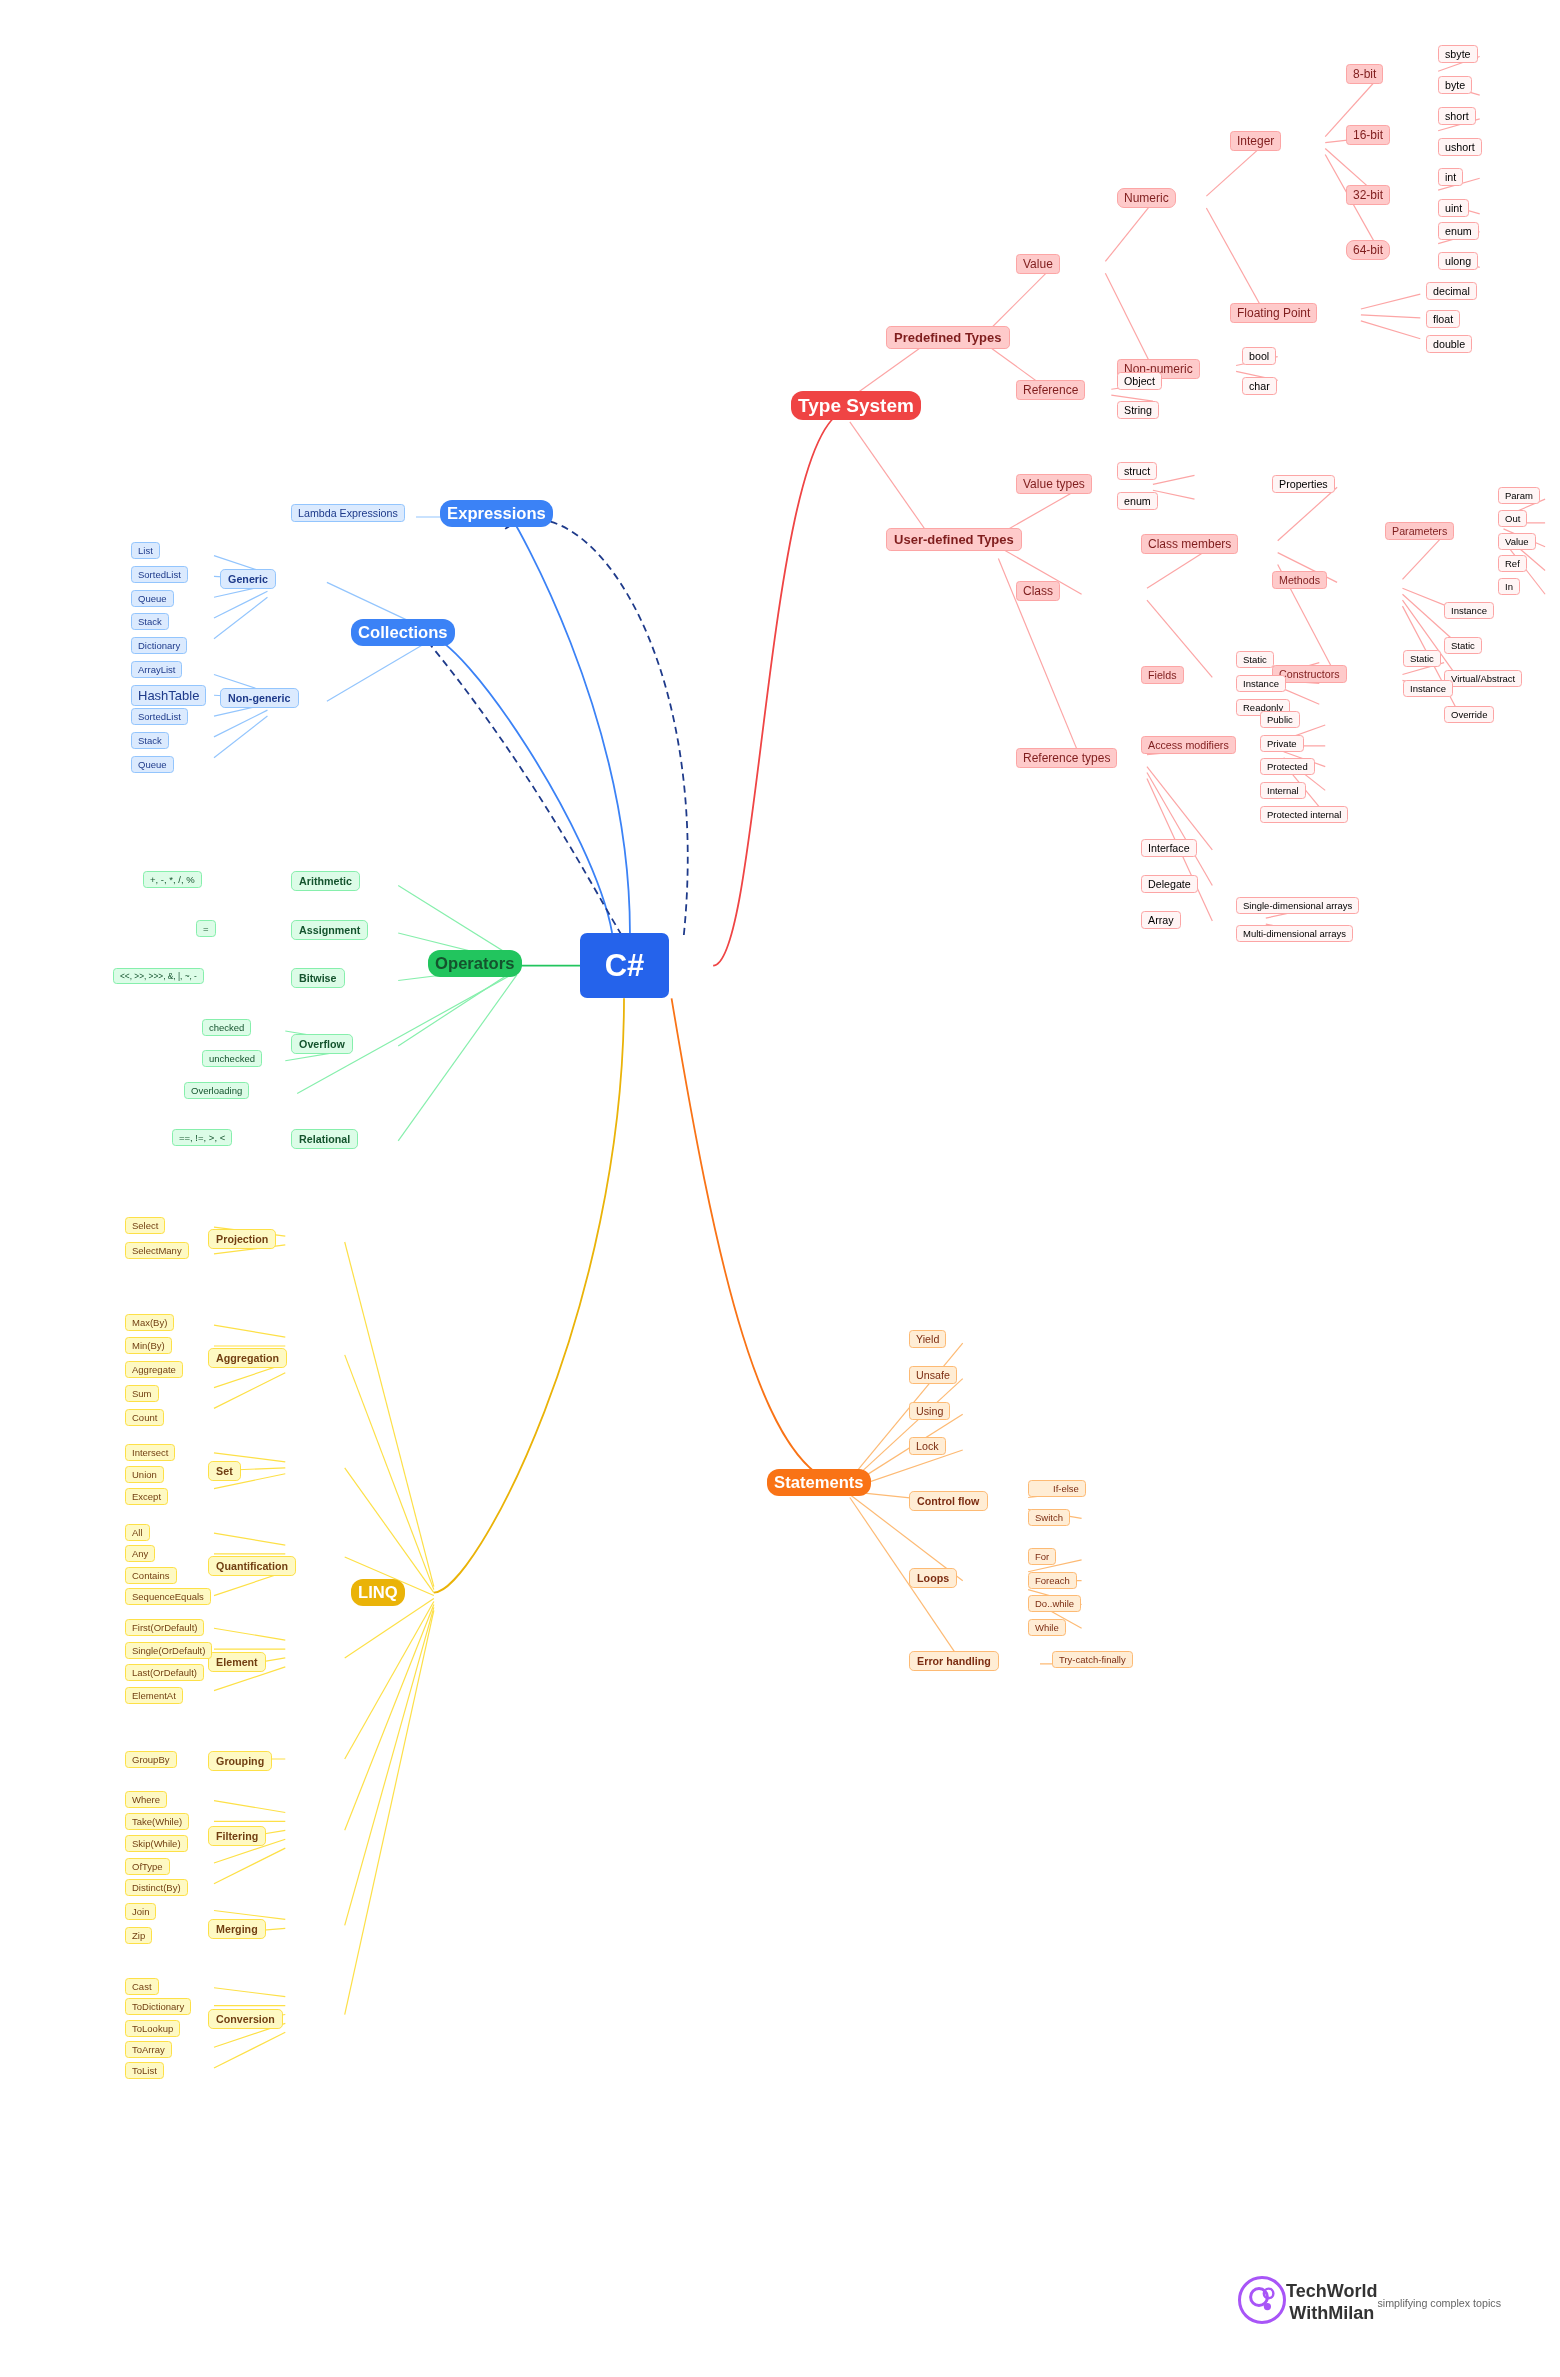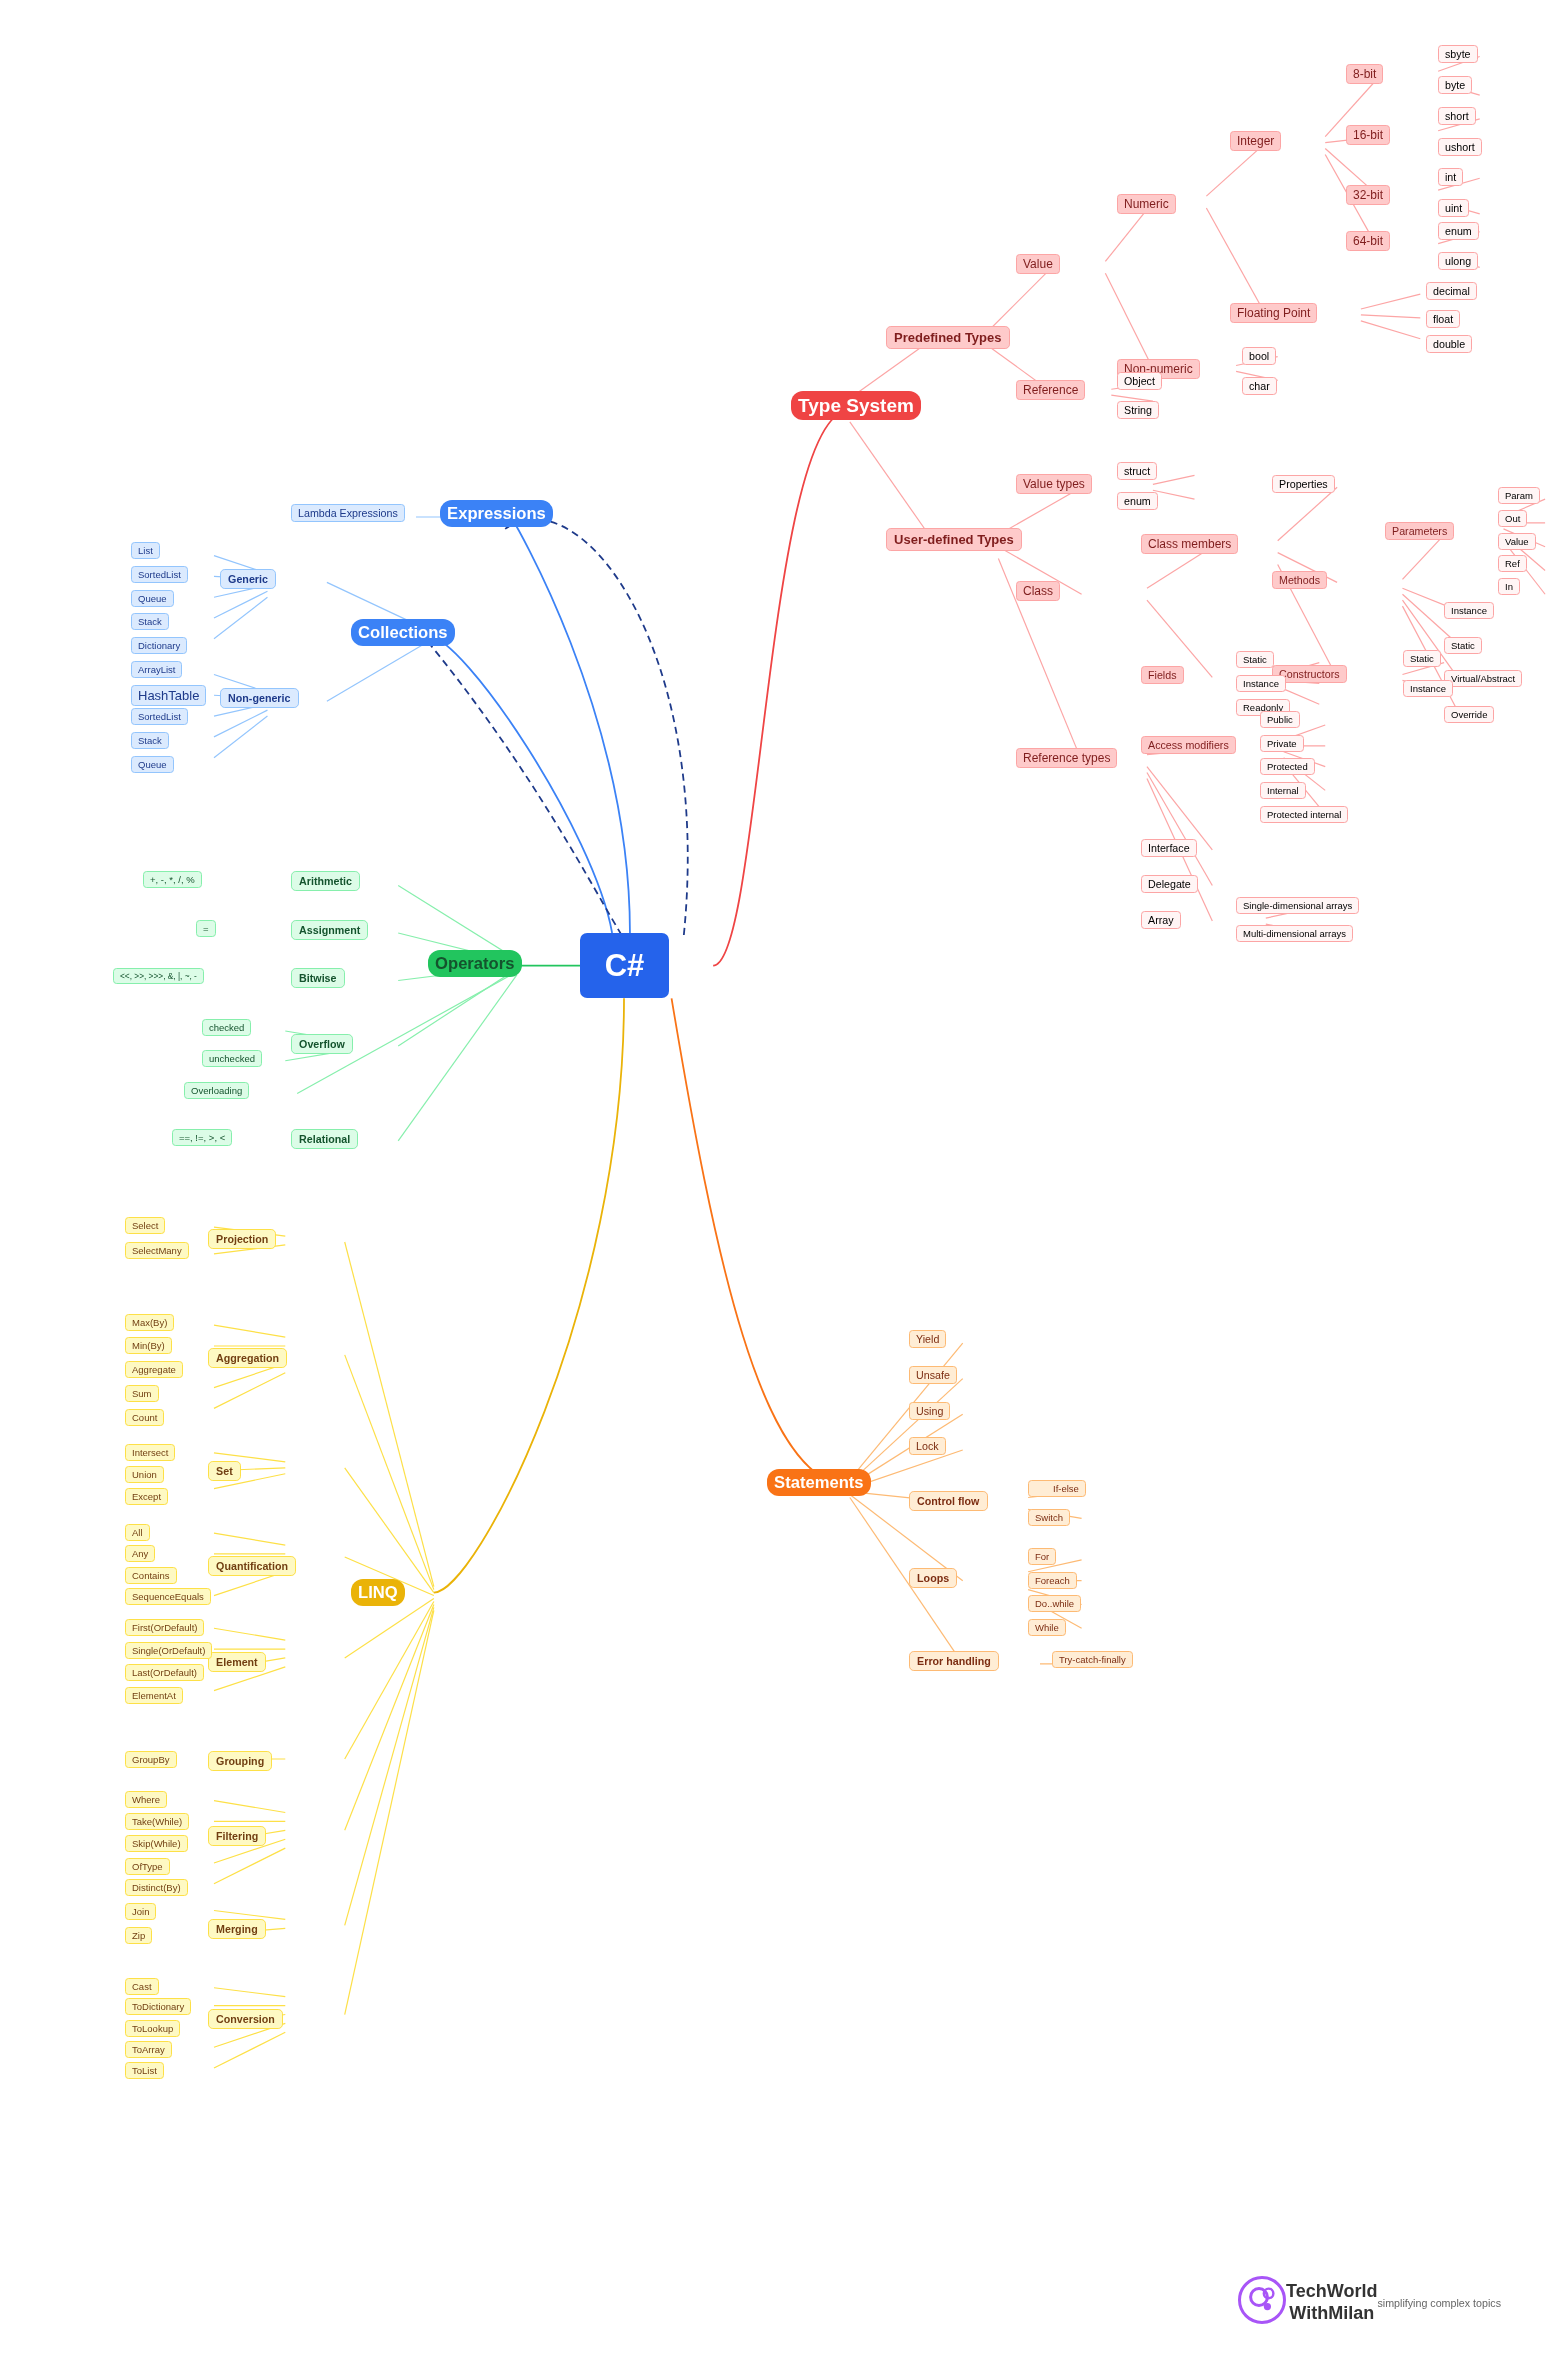--- a/index.html
+++ b/index.html
@@ -320,21 +320,21 @@
   </div>
 
   <div class="node node-sub c-red-light" style="left:886px;top:326px;">
     <span>Predefined Types</span>
   </div>
 
   <div class="node node-leaf c-red-light" style="left:1016px;top:254px;">
     <span>Value</span>
   </div>
 
-  <div class="node node-leaf c-red-light" style="left:1117px;top:194px;">
+  <div class="node node-leaf c-red-light" style="left:1117px;top:188px;border-radius:7px;">
     <span>Numeric</span>
   </div>
 
   <div class="node node-leaf c-red-light" style="left:1230px;top:131px;">
     <span>Integer</span>
   </div>
 
   <div class="node node-leaf c-red-light" style="left:1346px;top:64px;">
     <span>8-bit</span>
   </div>
@@ -358,21 +358,21 @@
   <div class="node node-leaf c-red-light" style="left:1346px;top:185px;">
     <span>32-bit</span>
   </div>
   <div class="node node-leaf" style="background:#fff5f5;border:0.6px solid #fca5a5;left:1438px;top:168px;font-size:10.7px;">
       <span>int</span>
     </div>
   <div class="node node-leaf" style="background:#fff5f5;border:0.6px solid #fca5a5;left:1438px;top:199px;font-size:10.7px;">
       <span>uint</span>
     </div>
 
-  <div class="node node-leaf c-red-light" style="left:1346px;top:231px;">
+  <div class="node node-leaf c-red-light" style="left:1346px;top:240px;border-radius:8px;">
     <span>64-bit</span>
   </div>
   <div class="node node-leaf" style="background:#fff5f5;border:0.6px solid #fca5a5;left:1438px;top:222px;font-size:10.7px;">
       <span>enum</span>
     </div>
   <div class="node node-leaf" style="background:#fff5f5;border:0.6px solid #fca5a5;left:1438px;top:252px;font-size:10.7px;">
       <span>ulong</span>
     </div>
 
   <div class="node node-leaf c-red-light" style="left:1230px;top:303px;">

